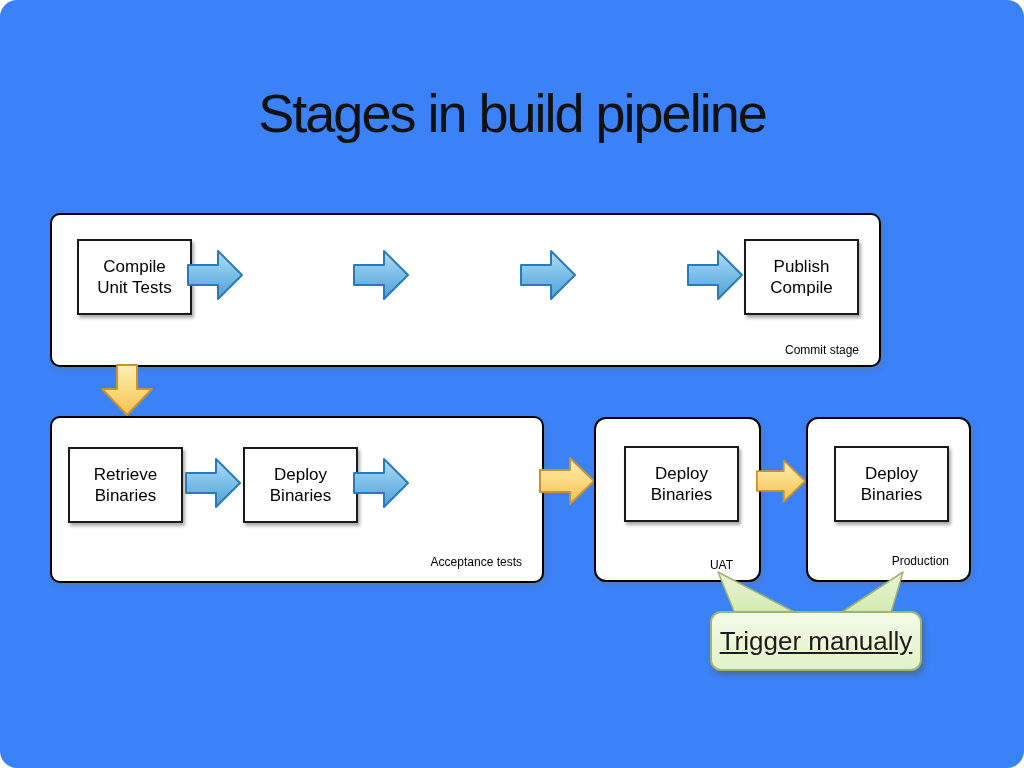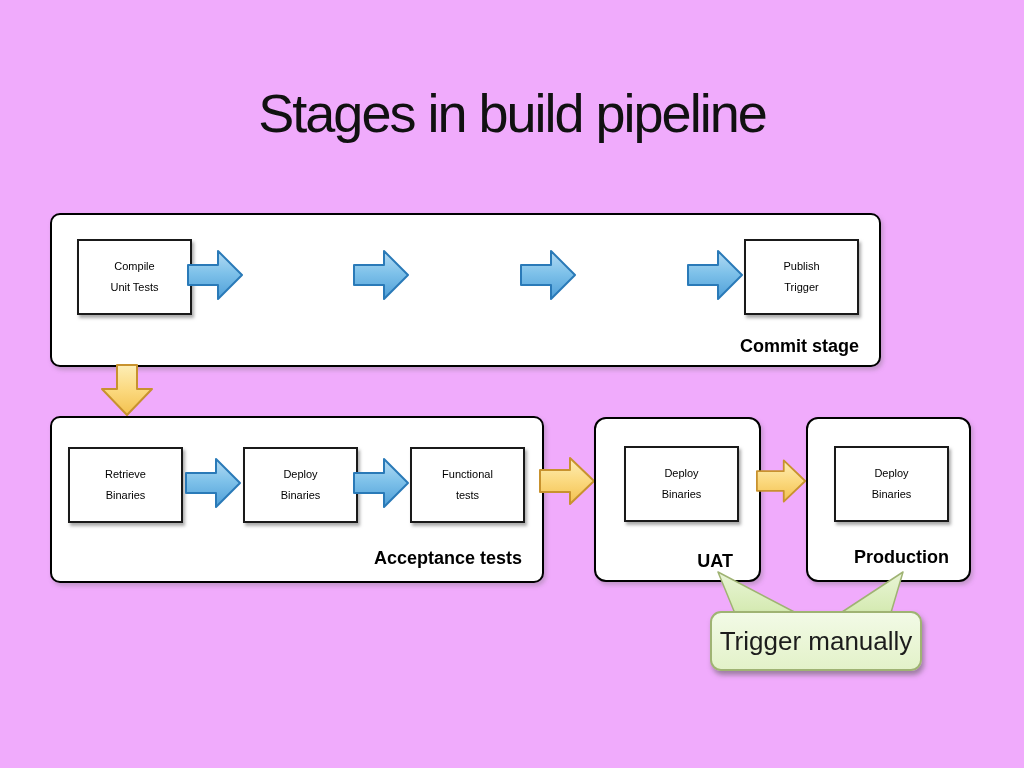--- a/index.html
+++ b/index.html
@@ -1,18 +1,18 @@
 <!DOCTYPE html>
 <html style="--arrow-blue-fill: #7FC2EA; --arrow-blue-border: #2A7AB8; --arrow-yellow-fill: #FBD97F; --arrow-yellow-border: #C8922E; --callout-fill: #EDF7DD; --callout-border: #9FB373; --box-border: #1A1A1A; --container-border: #000000; --text: #000000;"><head>
 <meta charset="utf-8">
 <style>
   html,body{margin:0;padding:0;background:#ffffff;}
   #slide{
-    position:relative;width:1024px;height:768px;background:#f0abfc;overflow:hidden;
-    font-family:"Liberation Sans",sans-serif;color:#000;
+    position:relative;width:1024px;height:768px;background:#3b82f6;overflow:hidden;
+    font-family:"Liberation Sans",sans-serif;color:#000;border-radius:17px;
   }
   
   #title{
     position:absolute;left:0;right:0;top:44px;text-align:center;
     font-size:54px;line-height:1.25;font-weight:400;letter-spacing:-2px;color:#111;
   }
   
   .container{
     position:absolute;background:#fff;
     border:2px solid var(--container-border,#000);
@@ -22,41 +22,41 @@
   #commit-container{left:50px;top:213px;width:827px;height:150px;}
   #acceptance-container{left:50px;top:416px;width:490px;height:163px;}
   #uat-container{left:594px;top:417px;width:163px;height:161px;border-radius:12px;}
   #production-container{left:806px;top:417px;width:161px;height:161px;border-radius:12px;}
   
   .box{
     position:absolute;width:111px;height:72px;background:#fff;
     border:2px solid var(--box-border,#1a1a1a);
     box-shadow:2px 3px 3px rgba(90,90,90,.5);
     display:flex;align-items:center;justify-content:center;text-align:center;
-    font-size:11px;line-height:21px;white-space:pre-line;
+    font-size:17px;line-height:21px;white-space:pre-line;
   }
   
-  .stage-label{position:absolute;font-size:18px;font-weight:bold;color:#000;}
+  .stage-label{position:absolute;font-size:12px;font-weight:normal;color:#000;}
   #commit-label{right:20px;bottom:8px;}
   #acceptance-label{right:20px;bottom:12px;}
   #uat-label{right:26px;bottom:8px;}
   #production-label{right:20px;bottom:12px;margin-left:8px;}
   
   .arrow{position:absolute;display:block;}
   .flow-poly{stroke-width:2;stroke-linejoin:round;}
   
   #callout-pointers{position:absolute;left:690px;top:564px;width:240px;height:62px;z-index:1;}
   #callout-bubble{
     position:absolute;left:710px;top:611px;width:208px;height:56px;z-index:2;
     background:linear-gradient(#f2fae6,#e3f2c9);
     border:2px solid var(--callout-border,#9fb373);
     border-radius:11px;
     box-shadow:2px 4px 5px rgba(90,90,90,.55);
     display:flex;align-items:center;justify-content:center;
-    font-size:26px;color:#1c1c1c;
+    font-size:26px;color:#1c1c1c;text-decoration:underline;
   }
 </style>
 </head>
 <body>
 
 <div id="slide">
 
   <svg width="0" height="0" style="position:absolute">
     <defs>
       <linearGradient id="gBlue" x1="0" y1="0" x2="0" y2="1">
@@ -75,21 +75,21 @@
       </linearGradient>
     </defs>
   </svg>
 
   <h1 id="title">Stages in build pipeline</h1>
 
   <div id="commit-container" class="container">
     <div class="box" style="left:25px;top:24px">Compile
 Unit Tests</div>
     <div class="box" style="left:692px;top:24px">Publish
-Trigger</div>
+Compile</div>
 
     <svg class="arrow" style="left:135px;top:33px" width="57" height="54" viewBox="0 0 57 54">
       <polygon class="flow-poly" points="1,17 31,17 31,3 55,27 31,51 31,37 1,37" fill="url(#gBlue)" style="stroke:var(--arrow-blue-border,#2a7ab8)"></polygon>
     </svg>
     <svg class="arrow" style="left:301px;top:33px" width="57" height="54" viewBox="0 0 57 54">
       <polygon class="flow-poly" points="1,17 31,17 31,3 55,27 31,51 31,37 1,37" fill="url(#gBlue)" style="stroke:var(--arrow-blue-border,#2a7ab8)"></polygon>
     </svg>
     <svg class="arrow" style="left:468px;top:33px" width="57" height="54" viewBox="0 0 57 54">
       <polygon class="flow-poly" points="1,17 31,17 31,3 55,27 31,51 31,37 1,37" fill="url(#gBlue)" style="stroke:var(--arrow-blue-border,#2a7ab8)"></polygon>
     </svg>
@@ -102,22 +102,20 @@
 
   <svg class="arrow" style="left:100px;top:364px" width="54" height="53" viewBox="0 0 54 53">
     <polygon class="flow-poly" points="17,1 37,1 37,25 52,25 27,51 2,25 17,25" fill="url(#gYellow)" style="stroke:var(--arrow-yellow-border,#c8922e)"></polygon>
   </svg>
 
   <div id="acceptance-container" class="container">
     <div class="box" style="left:16px;top:29px">Retrieve
 Binaries</div>
     <div class="box" style="left:191px;top:29px">Deploy
 Binaries</div>
-    <div class="box" style="left:358px;top:29px">Functional
-tests</div>
 
     <svg class="arrow" style="left:133px;top:38px" width="57" height="54" viewBox="0 0 57 54">
       <polygon class="flow-poly" points="1,17 31,17 31,3 55,27 31,51 31,37 1,37" fill="url(#gBlue)" style="stroke:var(--arrow-blue-border,#2a7ab8)"></polygon>
     </svg>
     <svg class="arrow" style="left:301px;top:38px" width="57" height="54" viewBox="0 0 57 54">
       <polygon class="flow-poly" points="1,17 31,17 31,3 55,27 31,51 31,37 1,37" fill="url(#gBlue)" style="stroke:var(--arrow-blue-border,#2a7ab8)"></polygon>
     </svg>
 
     <div id="acceptance-label" class="stage-label">Acceptance tests</div>
   </div>

